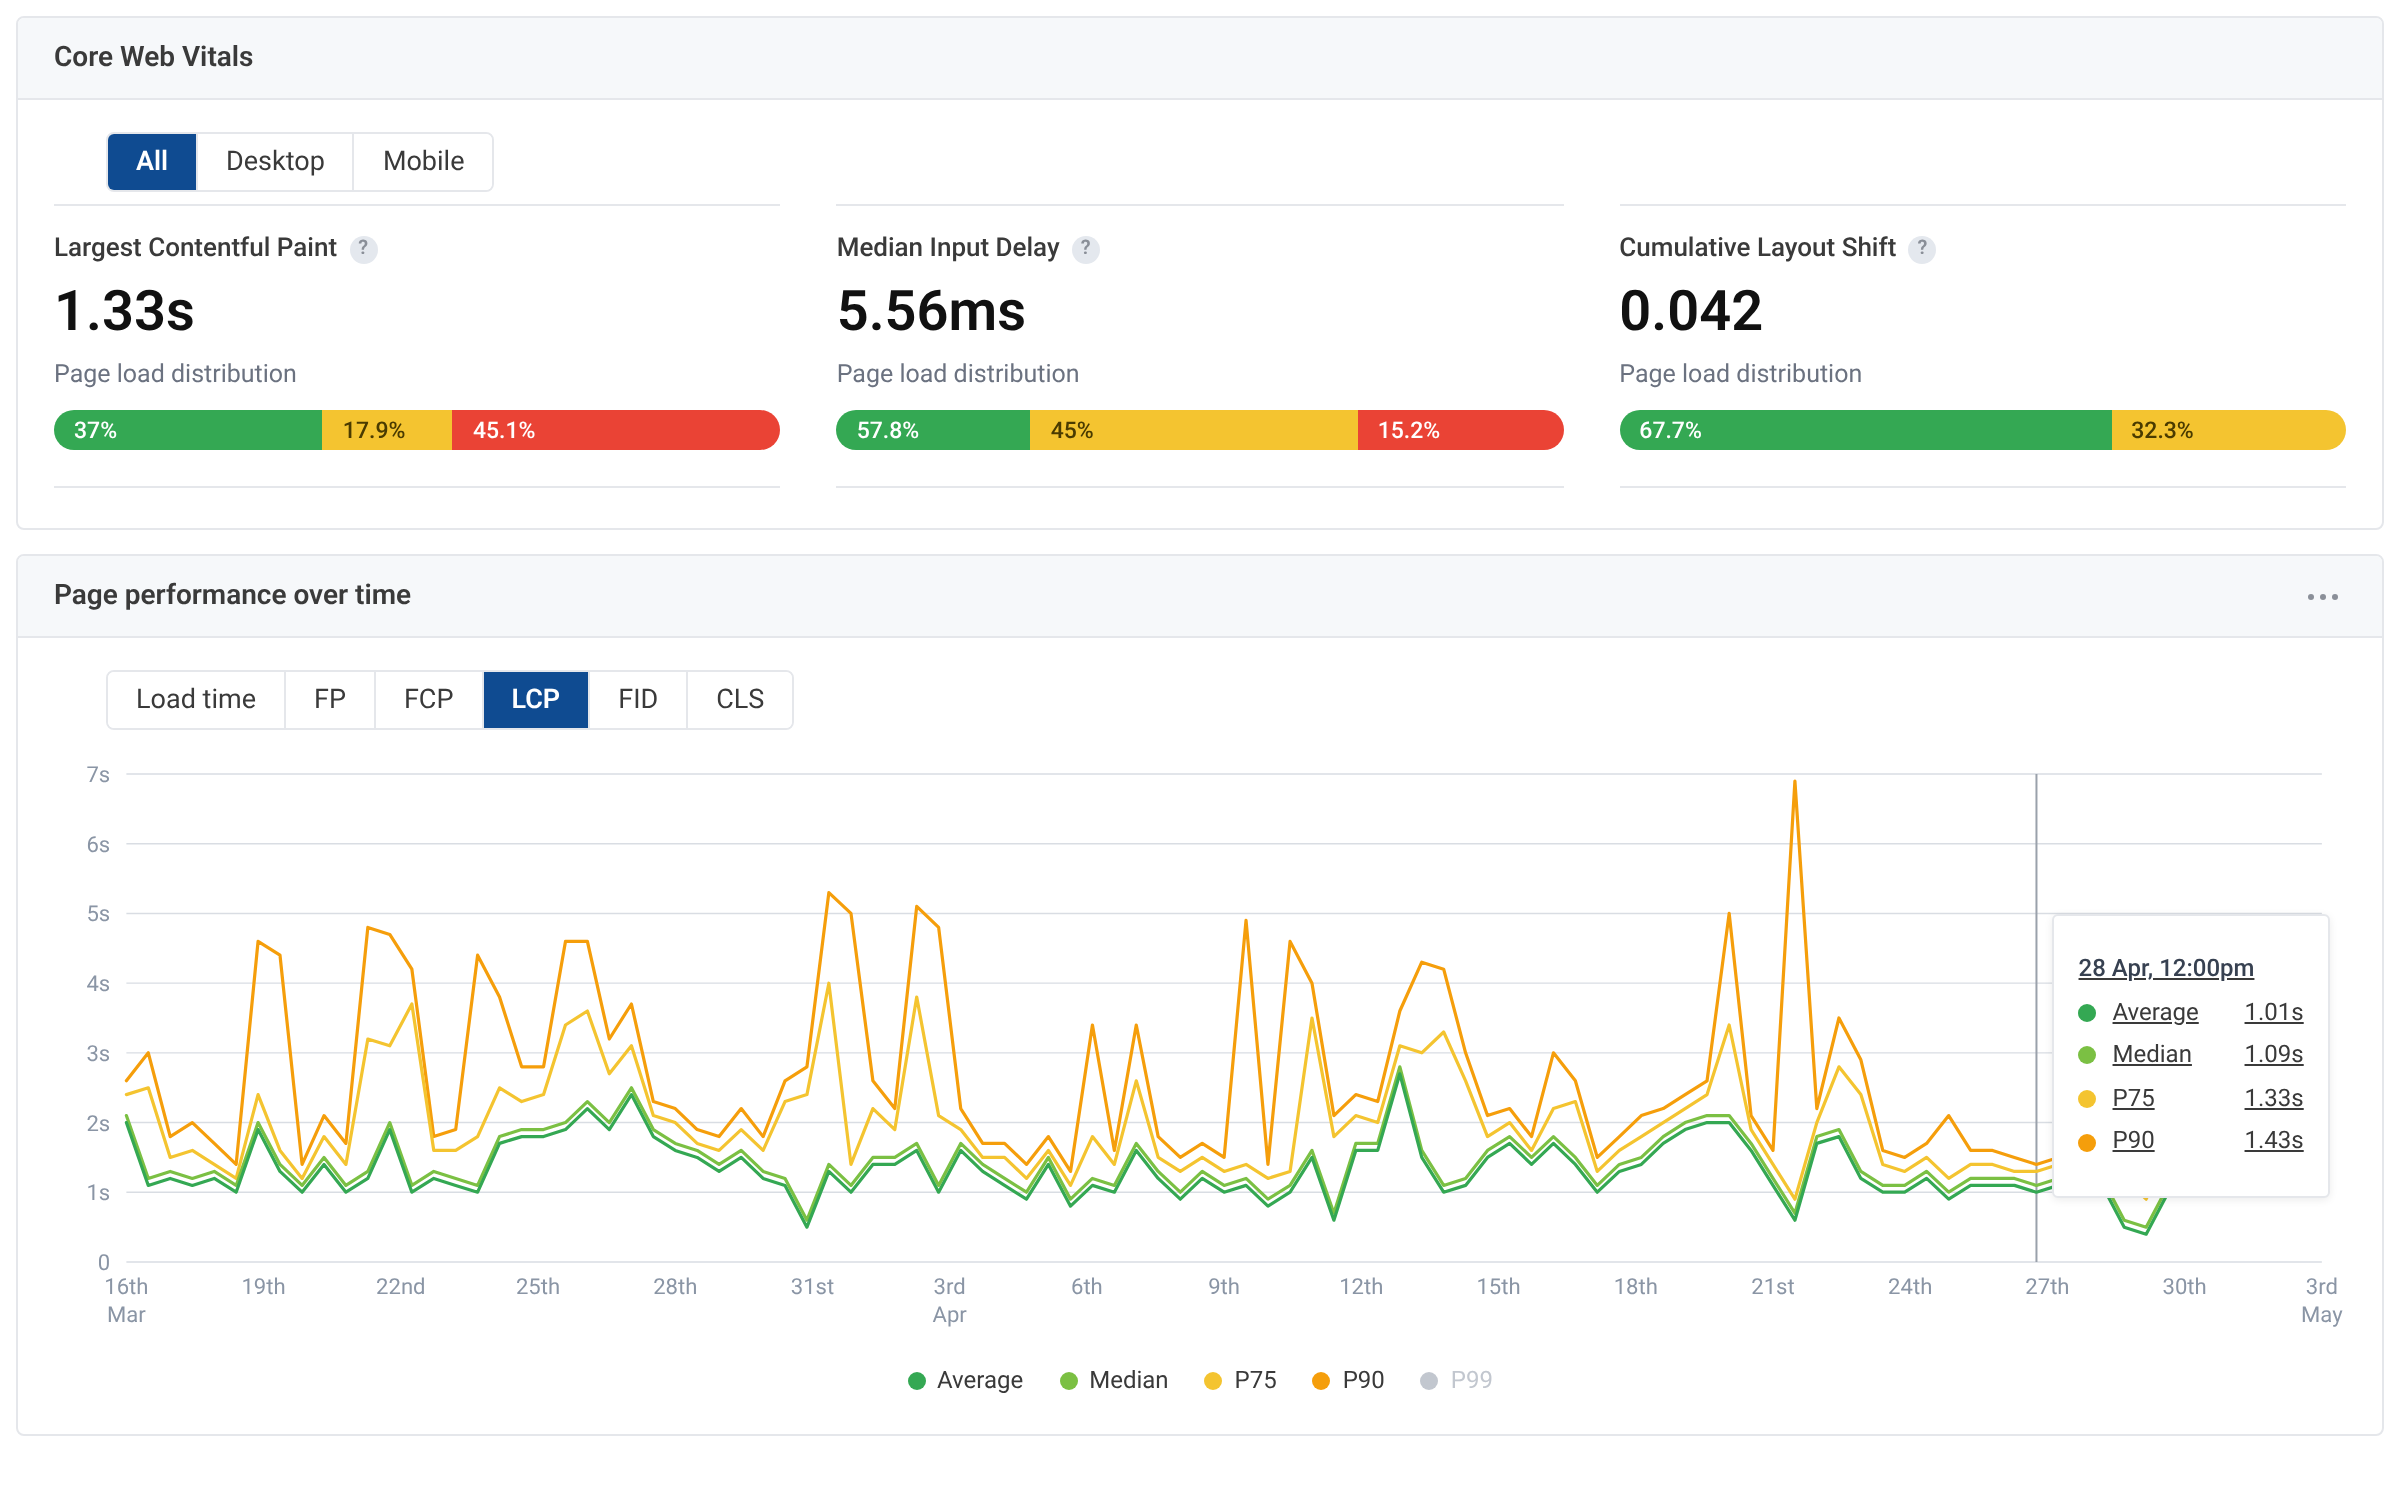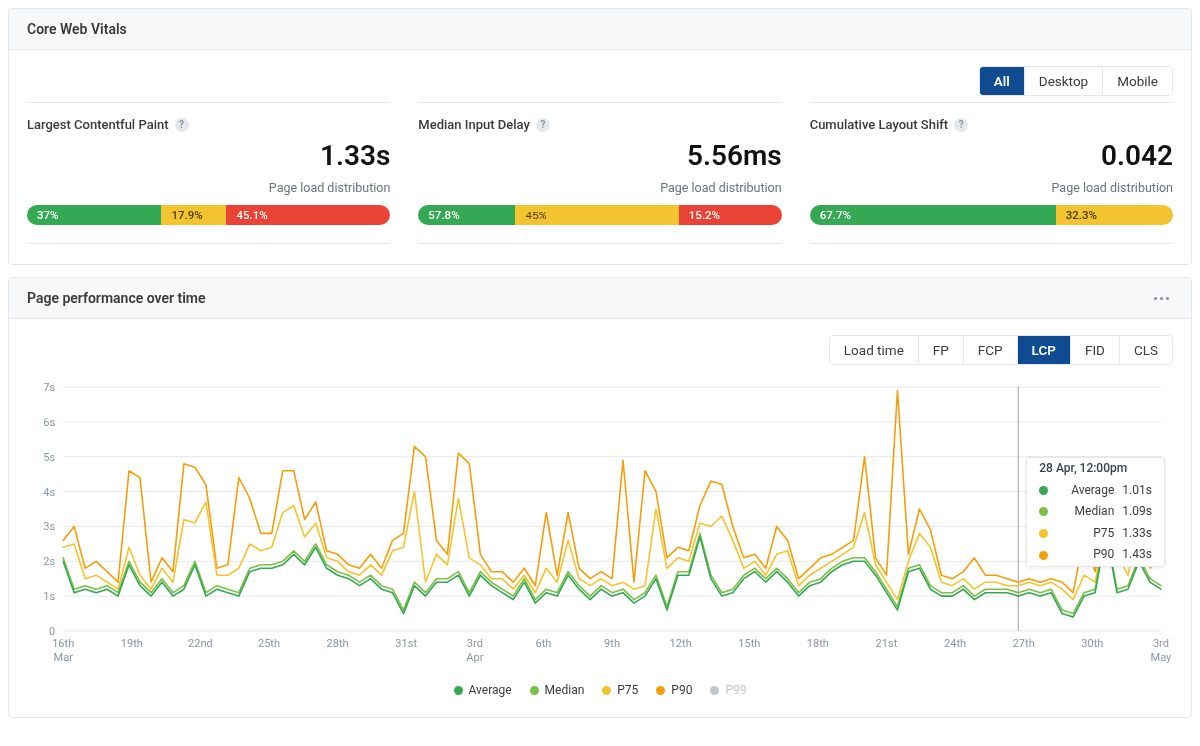--- a/index.html
+++ b/index.html
@@ -12,44 +12,44 @@
     --accent:#0f4b91;
     --green:#34a853;
     --green-mid:#7bc043;
     --yellow:#f4c430;
     --orange:#f59e0b;
     --red:#ea4335;
     --grid:#d9dde3;
   }
   * { box-sizing:border-box; font-family:-apple-system,BlinkMacSystemFont,"Segoe UI",Roboto,Arial,sans-serif; }
   body { margin:0; padding:8px; background:var(--bg-page); width:1200px; }
-  .panel { border:1px solid var(--border); border-radius:4px; margin-bottom:12px; overflow:hidden;text-align:right; }
+  .panel { border:1px solid var(--border); border-radius:4px; margin-bottom:12px; overflow:hidden; }
   .panel-header { background:var(--bg-header); padding:12px 18px; font-size:14px; font-weight:600; color:var(--text-med); display:flex; justify-content:space-between; align-items:center; border-bottom:1px solid var(--border); }
   .more-icon { display:flex; gap:3px; padding:4px; cursor:pointer; }
   .more-icon span { width:3px; height:3px; border-radius:50%; background:#8a8f98; display:block; }
   .panel-body { padding:16px 18px 20px 18px; }
-  .tabs { display:inline-flex; border:1px solid var(--border); border-radius:4px; overflow:hidden; margin-bottom:6px; }
+  .tabs { display:inline-flex; border:1px solid var(--border); border-radius:4px; overflow:hidden; margin-bottom:6px;margin-left:26px; }
   .tab { padding:6px 14px; font-size:13.5px; color:var(--text-med); background:#fff; cursor:pointer; user-select:none; }
   .tab + .tab { border-left:1px solid var(--border); }
   .tab.active { background:var(--accent); color:#fff; font-weight:600; }
   .metrics-row { display:flex; gap:28px; }
   .metric-card { flex:1; border-top:1px solid var(--border); border-bottom:1px solid var(--border); padding:14px 0 18px; display:flex; flex-direction:column; gap:10px; }
   .metric-title { font-size:13px; color:var(--text-med); display:flex; align-items:center; gap:6px; font-weight:500; }
   .help-icon { width:14px; height:14px; border-radius:50%; background:#e4e8ee; color:#8a8f98; font-size:10px; display:inline-flex; align-items:center; justify-content:center; font-weight:600; }
   .metric-value { font-size:28px; font-weight:600; color:#111; line-height:1; }
   .dist-label { font-size:12.5px; color:var(--text-light); }
   .dist-bar { display:flex; height:20px; width:100%; border-radius:10px; overflow:hidden; font-size:11.5px; color:#fff; font-weight:500; }
   .dist-seg { display:flex; align-items:center; padding-left:10px; white-space:nowrap; }
   .dist-seg.green  { background:var(--green); }
   .dist-seg.yellow { background:var(--yellow); color:#4a3b00; }
   .dist-seg.red    { background:var(--red); }
   
   .chart-container { position:relative; margin-top:8px; }
   svg.chart { width:100%; height:300px; display:block; }
-  .chart-tooltip { position:absolute; background:#fff; border:1px solid var(--border); border-radius:3px; padding:0 12px; font-size:12px; color:var(--text-med); box-shadow:0 1px 4px rgba(0,0,0,.08); }
+  .chart-tooltip { position:absolute; background:#fff; border:1px solid var(--border); border-radius:3px; padding:16px 12px; font-size:12px; color:var(--text-med); box-shadow:0 1px 4px rgba(0,0,0,.08);text-decoration:underline; }
   .chart-tooltip .row { display:flex; align-items:center; gap:8px; white-space:nowrap; line-height:1.8; }
   .dot { width:9px; height:9px; border-radius:50%; flex:0 0 auto; }
   .legend { display:flex; gap:18px; justify-content:center; margin-top:4px; font-size:12px; color:var(--text-med); }
   .legend .item { display:flex; align-items:center; gap:6px; }
   .legend .dim { color:#c2c7cf; }
 </style>
 </head>
 <body>
 
 <div class="panel">
@@ -78,21 +78,21 @@
         </div>
         <div class="metric-card">
           <div class="metric-title">
             <span>Median Input Delay</span>
             <span class="help-icon">?</span>
           </div>
           <div class="metric-value">5.56ms</div>
           <div class="dist-label">Page load distribution</div>
           <div class="dist-bar">
             <div class="dist-seg green" style="width: 26.7%;">57.8%</div>
-            <div class="dist-seg yellow" style="width: 45%; font-family: Liberation Mono, monospace;">45%</div>
+            <div class="dist-seg yellow" style="width: 45%;">45%</div>
             <div class="dist-seg red" style="width: 28.3%;">15.2%</div>
           </div>
         </div>
         <div class="metric-card">
           <div class="metric-title">
             <span>Cumulative Layout Shift</span>
             <span class="help-icon">?</span>
           </div>
           <div class="metric-value">0.042</div>
           <div class="dist-label">Page load distribution</div>

